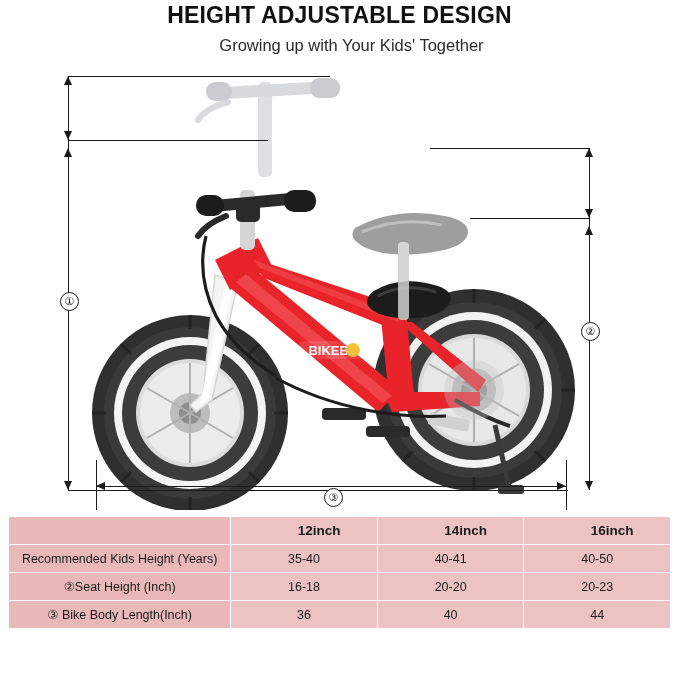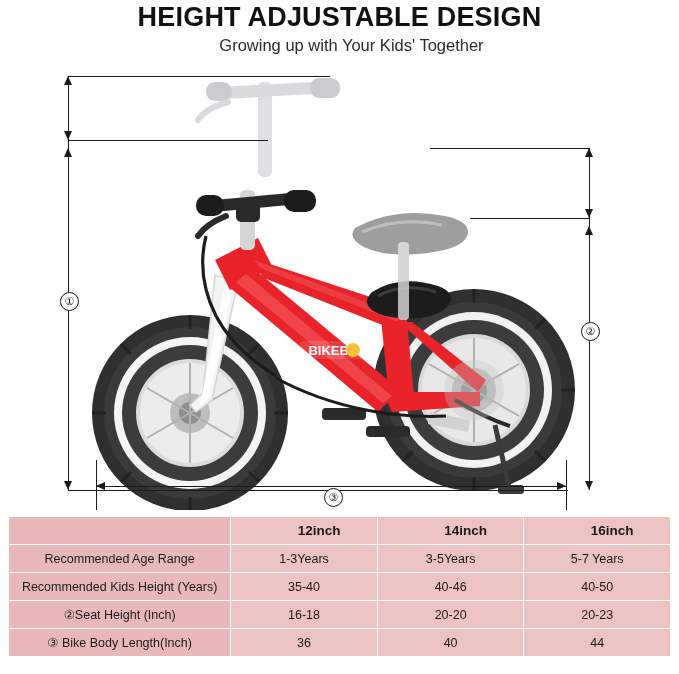--- a/index.html
+++ b/index.html
@@ -18,21 +18,21 @@
     position: relative;
     width: 679px;
     height: 674px;
   }
   .title {
     position: absolute;
     top: 2px;
     left: 0;
     width: 679px;
     text-align: center;
-    font-size: 27px;
+    font-size: 23px;
     font-weight: bold;
     color: #111111;
     letter-spacing: 0.2px;
   }
   .subtitle {
     position: absolute;
     top: 36px;
     left: 12px;
     width: 679px;
     text-align: center;
@@ -300,29 +300,23 @@
     <thead>
       <tr>
         <th class="rowhead"></th>
         <th class="val">12inch</th>
         <th class="val">14inch</th>
         <th class="val">16inch</th>
       </tr>
     </thead>
     <tbody>
       <tr>
-        <td class="rowhead">Recommended Age Range</td>
-        <td class="val">1-3Years</td>
-        <td class="val">3-5Years</td>
-        <td class="val">5-7 Years</td>
-      </tr>
-      <tr>
         <td class="rowhead">Recommended Kids Height (Years)</td>
         <td class="val">35-40</td>
-        <td class="val">40-46</td>
+        <td class="val">40-41</td>
         <td class="val">40-50</td>
       </tr>
       <tr>
         <td class="rowhead">②Seat Height (Inch)</td>
         <td class="val">16-18</td>
         <td class="val">20-20</td>
         <td class="val">20-23</td>
       </tr>
       <tr>
         <td class="rowhead">③ Bike Body Length(Inch)</td>

